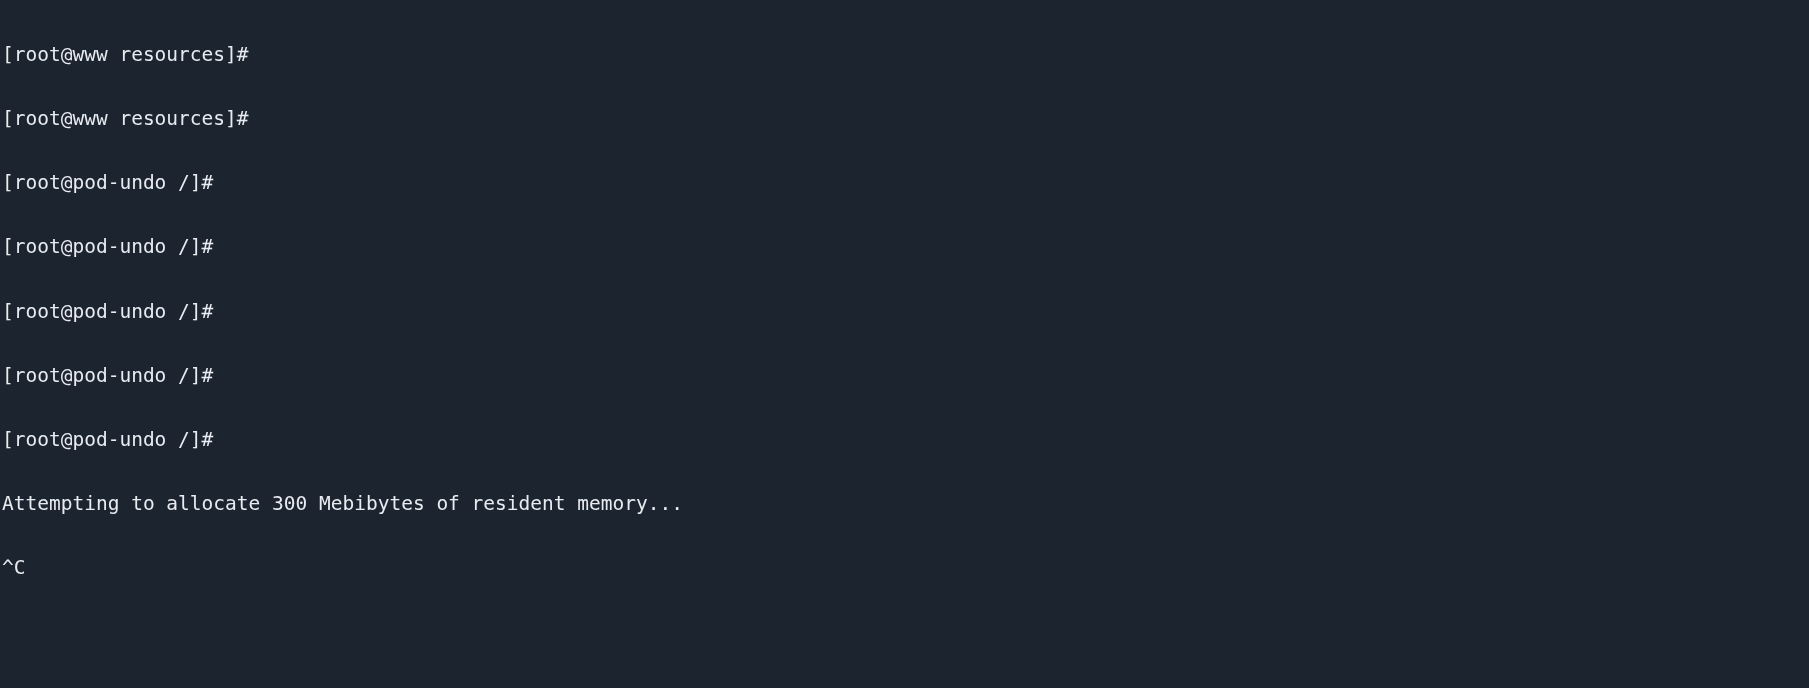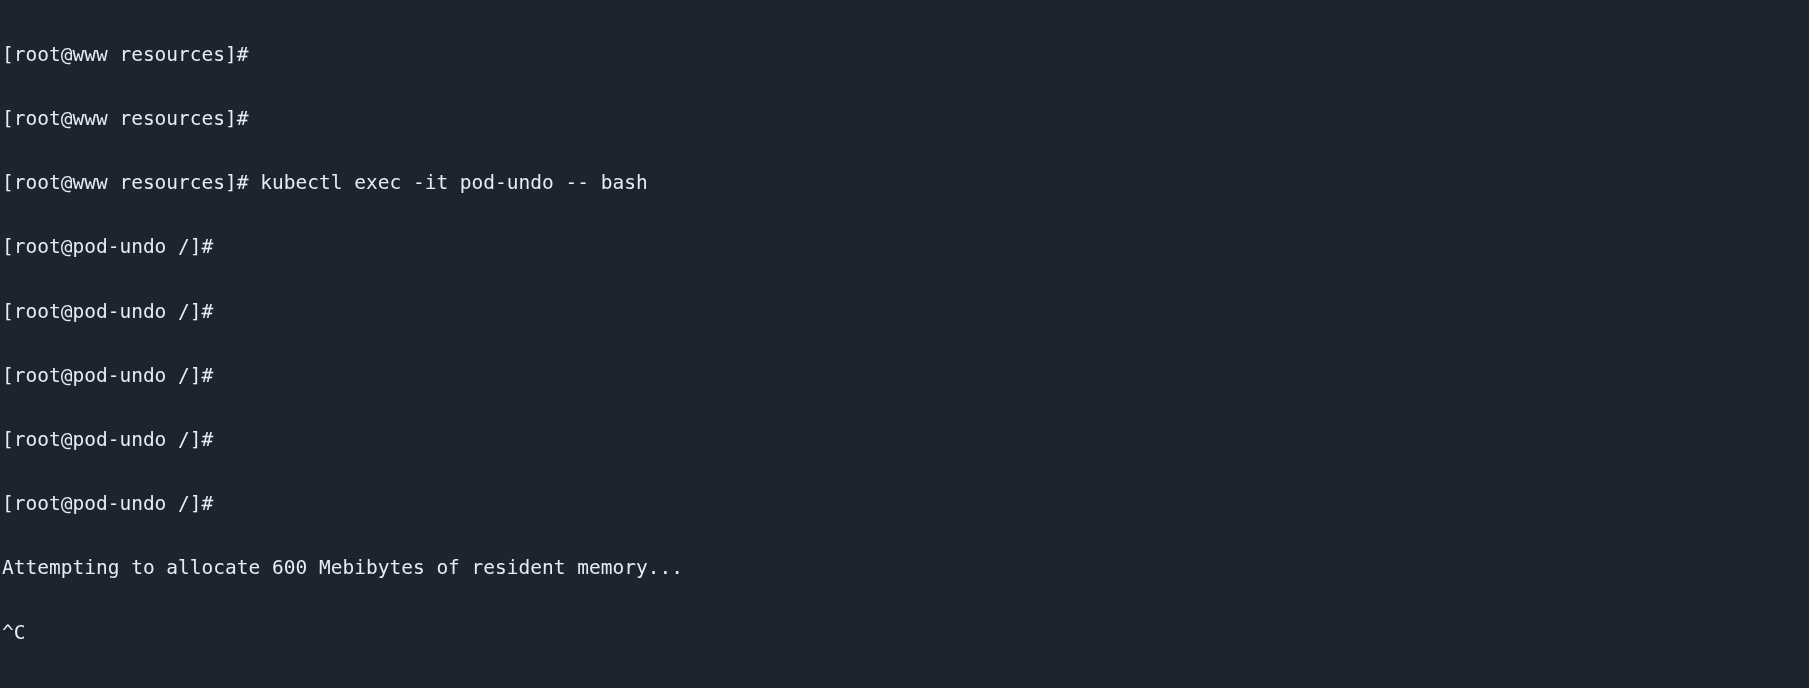--- a/index.html
+++ b/index.html
@@ -33,27 +33,26 @@
     color: #e8ebf0;
   }
 </style>
 </head>
 <body>
 
 <div id="terminal">
   <div class="screen">
     <span class="line">[root@www resources]#</span>
     <span class="line">[root@www resources]#</span>
-    <span class="line">[root@www resources]# kubectl exec -it pod-undo -- bash</span>
     <span class="line">[root@pod-undo /]#</span>
     <span class="line">[root@pod-undo /]#</span>
     <span class="line">[root@pod-undo /]#</span>
     <span class="line">[root@pod-undo /]#</span>
     <span class="line">[root@pod-undo /]#</span>
-    <span class="line">Attempting to allocate 600 Mebibytes of resident memory...</span>
+    <span class="line">Attempting to allocate 300 Mebibytes of resident memory...</span>
     <span class="line">^C</span>
     
     
     
     
     
     
     
     
     

